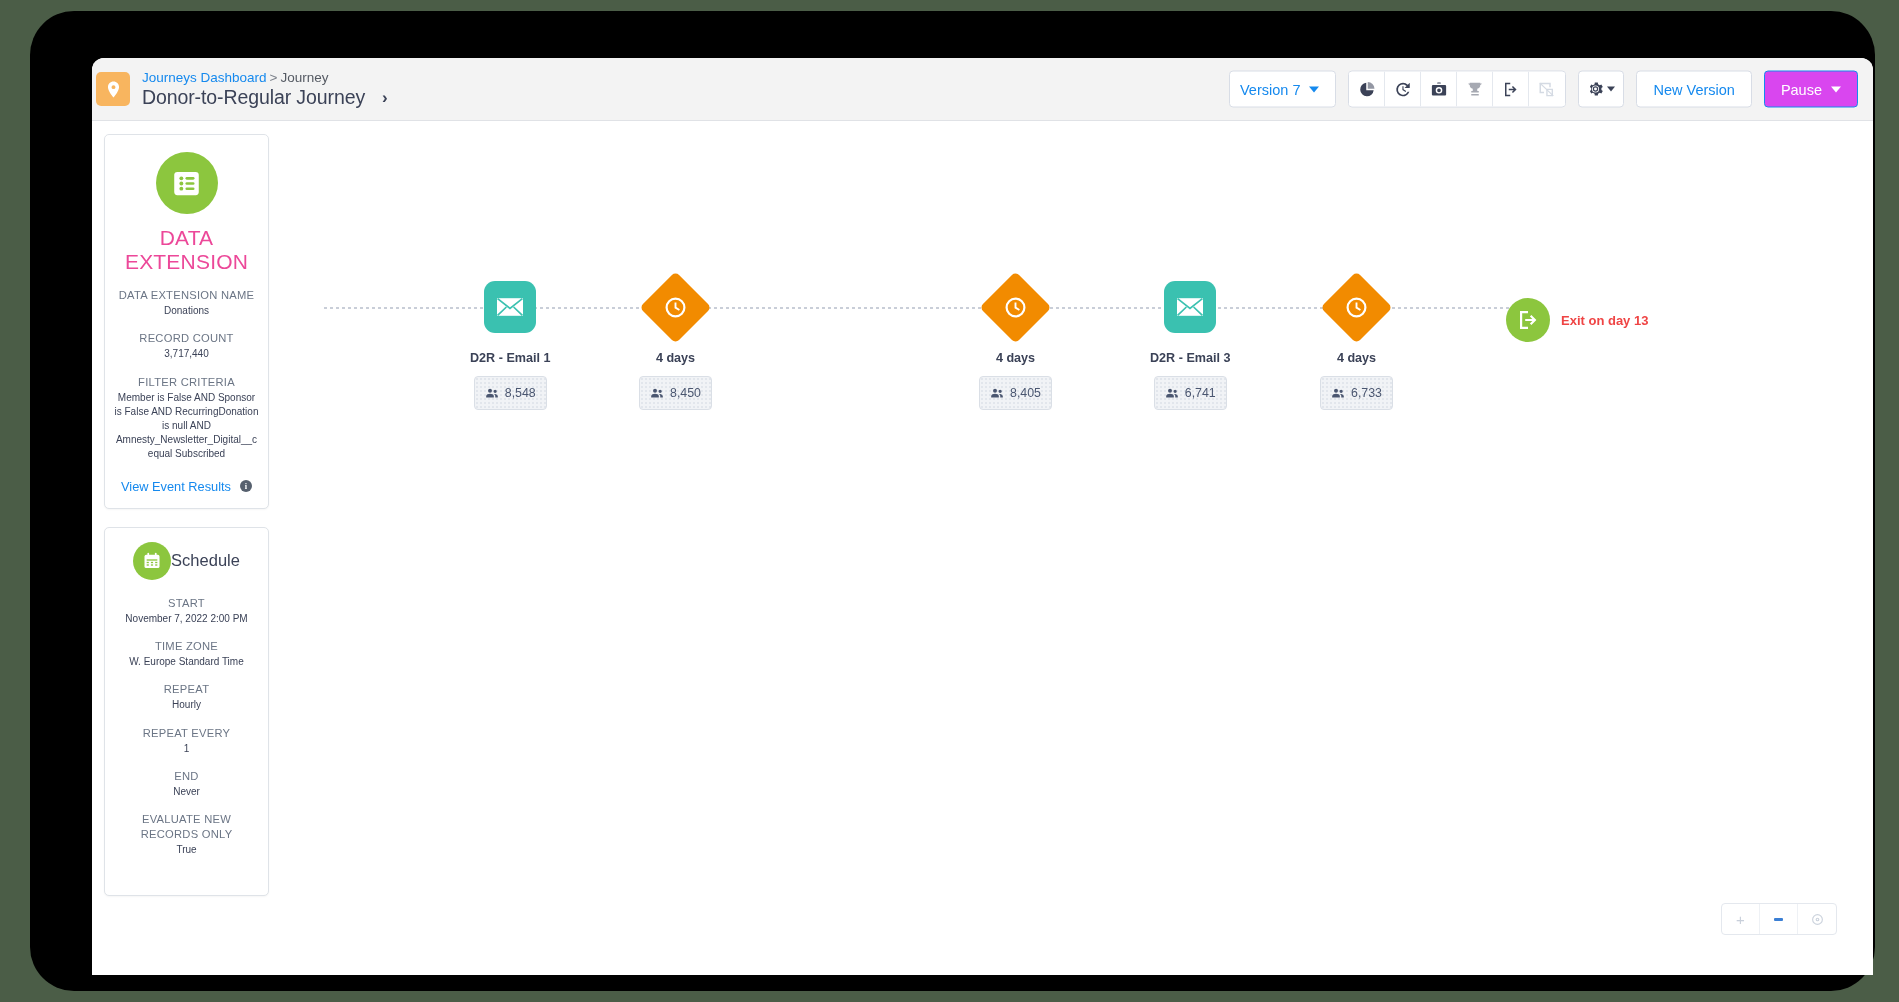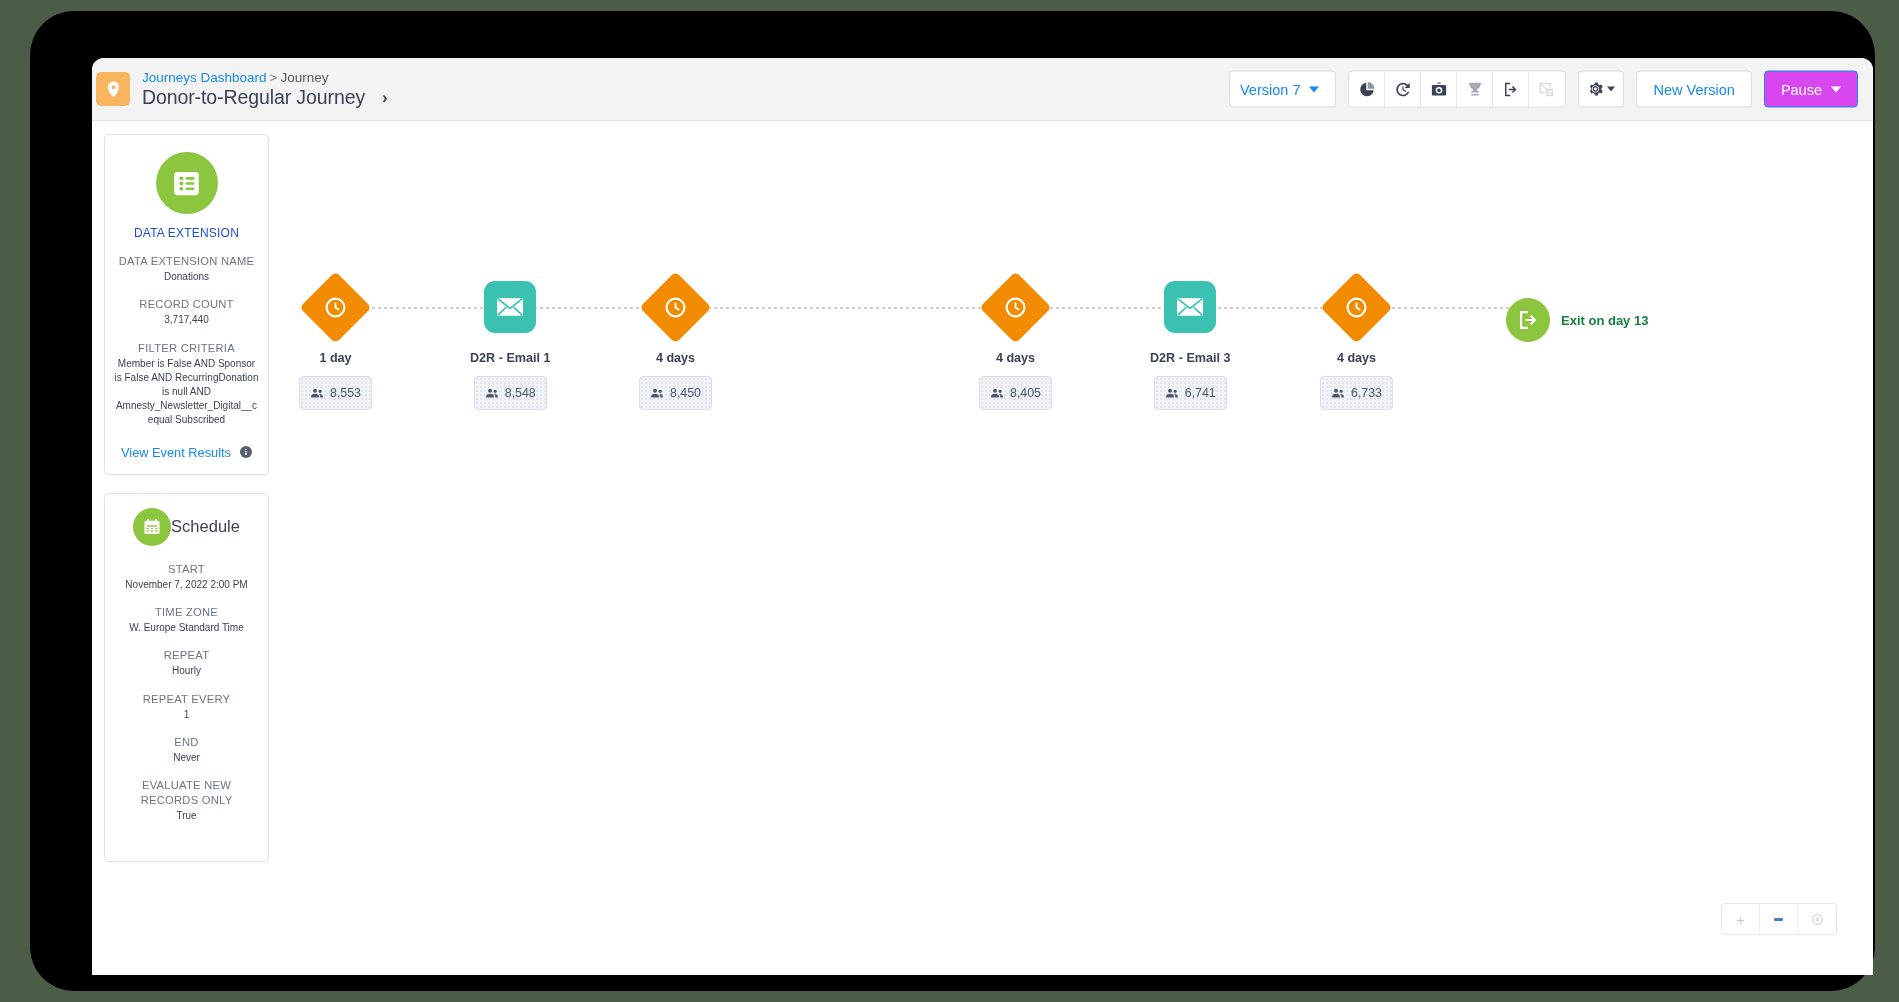--- a/index.html
+++ b/index.html
@@ -85,21 +85,21 @@
     background: #fff; border: 1px solid #dfe3e8; border-radius: 5px;
     box-shadow: 0 1px 2px rgba(0,0,0,0.04);
   }
   #data-extension-card { padding: 17px 9px 14px; text-align:center; }
   .circle-icon {
     border-radius: 50%; background: #8cc63e;
     display:flex;align-items:center;justify-content:center; flex:none;
   }
   #de-circle { width: 62px; height: 62px; margin: 0 auto 12px; }
   #de-circle svg { width: 31px; height: 31px; fill:#fff; }
-  #de-heading { font-size: 12px; color: #1d4ed8; letter-spacing:0.2px; margin-bottom:14px;}
+  #de-heading { font-size: 21px; color: #ec4899; letter-spacing:0.2px; margin-bottom:14px;}
   .field-block { margin-bottom: 13px; }
   .field-label { font-size: 11.2px; color: #6b7585; letter-spacing: 0.25px; line-height:1.35; }
   .field-value { font-size: 10px; color: #3b4257; line-height: 1.42; margin-top:1px;}
   #view-event-results-row {
     display:flex;align-items:center;justify-content:center;gap:9px; margin-top:17px;
   }
   #view-event-results-link { color:#1589ee; font-size:12.8px; cursor:pointer;}
   #info-icon-circle {
     width:12px;height:12px;border-radius:50%;background:#56606e;color:#fff;
     font-size:8.5px;display:flex;align-items:center;justify-content:center;
@@ -138,21 +138,21 @@
     background-image: radial-gradient(#e2e6ec 0.8px, transparent 0.9px);
     background-size: 4px 4px;
     display:flex;align-items:center;justify-content:center;gap:6px;
     padding:0 10px; cursor:pointer;
   }
   .count-badge svg { width:14px;height:12px;fill:#4a5670;}
   .count-text { font-size:12.4px;color:#4a5670;}
   #exit-node { position:absolute; top:177px; display:flex;align-items:center;gap:11px; }
   #exit-circle { width:44px;height:44px; }
   #exit-circle svg { width:24px;height:24px;fill:#fff; }
-  #exit-label { font-size:13px;color:#15803d;font-weight:700;white-space:nowrap;}
+  #exit-label { font-size:13px;color:#ef4444;font-weight:700;white-space:nowrap;}
 
   
   #zoom-controls {
     position:absolute; right:36px; bottom:40px;
     display:flex; border:1px solid #e4e8ee; border-radius:4px; background:#fff; overflow:hidden;
   }
   .zoom-cell {
     width:38px;height:30px;display:flex;align-items:center;justify-content:center;
     border-right:1px solid #eef1f5; cursor:pointer; color:#c8cfda; font-size:15px;
   }
@@ -332,38 +332,20 @@
           <div class="field-block">
             <div class="field-label">EVALUATE NEW RECORDS ONLY</div>
             <div class="field-value">True</div>
           </div>
         </div>
       </div>
 
       <div id="canvas">
         <div id="flow-line"></div>
 
-        <div class="node" style="left:15px;">
-          <div class="diamond-wrap">
-              <div class="diamond">
-            <svg viewBox="0 0 24 24">
-                  <path d="M12 2.4A9.6 9.6 0 1 0 12 21.6 9.6 9.6 0 0 0 12 2.4zm0 17.1a7.5 7.5 0 1 1 0-15 7.5 7.5 0 0 1 0 15z"></path>
-                  <path d="M12.9 7.2h-1.8v5.4l4.2 2.5.9-1.5-3.3-2z"></path>
-                </svg>
-          </div>
-            </div>
-          <div class="node-label">1 day</div>
-          <div class="count-badge">
-            <svg viewBox="0 0 24 20">
-                <path d="M8.6 9.6a3.4 3.4 0 1 0 0-6.8 3.4 3.4 0 0 0 0 6.8zm0 1.8c-2.8 0-6.6 1.4-6.6 4.1v2.1h13.2v-2.1c0-2.7-3.8-4.1-6.6-4.1z"></path>
-                <path d="M17.4 9.9a2.8 2.8 0 1 0 0-5.6 2.8 2.8 0 0 0 0 5.6zm0 1.6c-.6 0-1.3.1-2 .2 1.3.9 2.2 2.1 2.2 3.8v2.1H22v-2.1c0-2.4-3-4-4.6-4z"></path>
-              </svg>
-            <span class="count-text">8,553</span>
-          </div>
-        </div>
 
         <div class="node" style="left:186px;">
           <div class="email-tile">
             <svg viewBox="0 0 28 22">
                 <path d="M1 2.2h26v17.6H1z" fill="#fff"></path>
                 <path d="M1.6 2.6 14 12.4 26.4 2.6" fill="none" stroke="#3ac1b0" stroke-width="1.7"></path>
                 <path d="M1.6 19.4 10.4 11M26.4 19.4 17.6 11" fill="none" stroke="#3ac1b0" stroke-width="1.7"></path>
               </svg>
           </div>
           <div class="node-label">D2R - Email 1</div>

